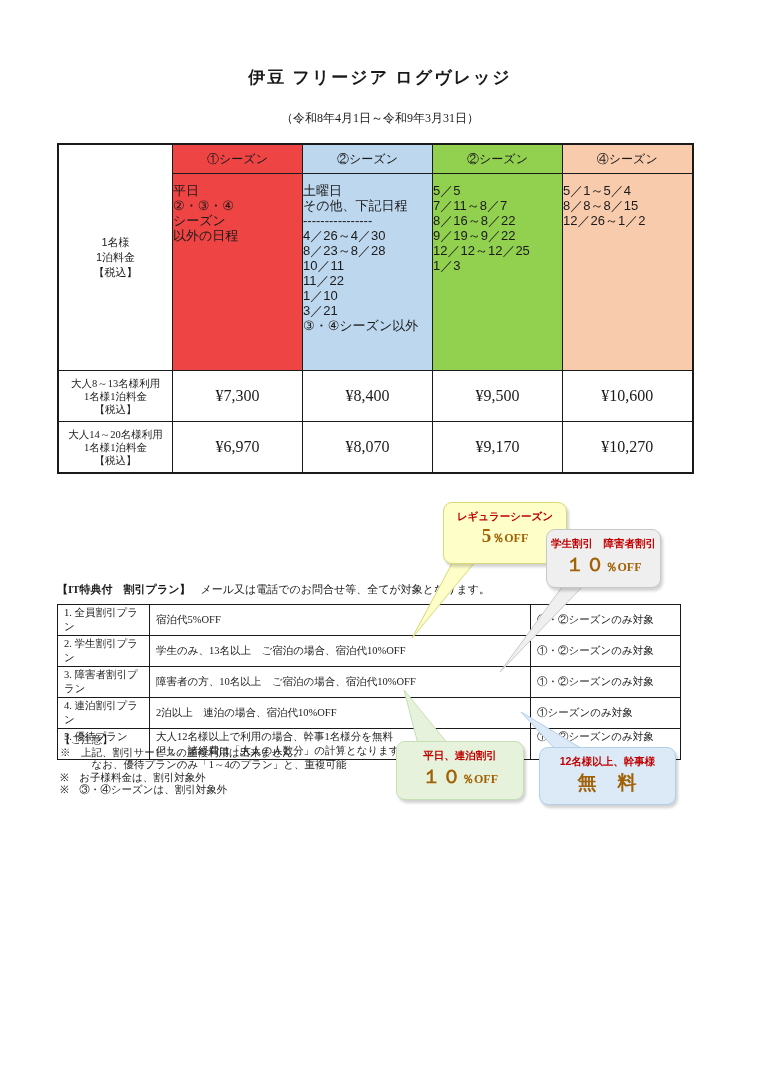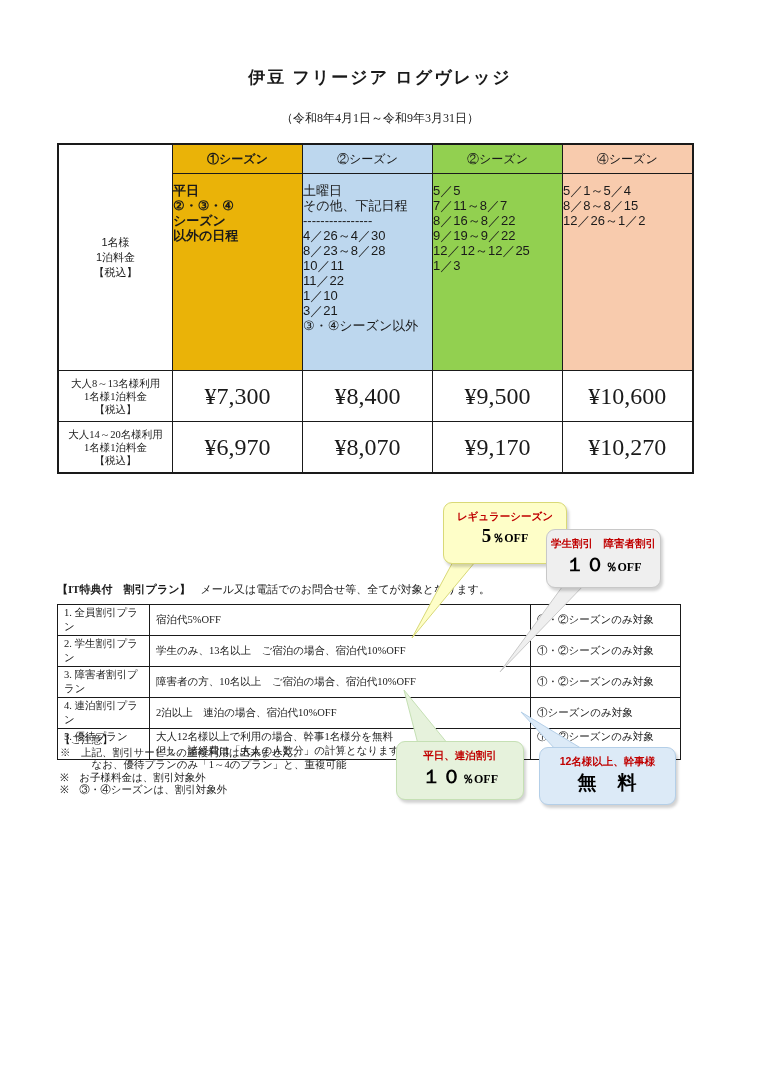--- a/index.html
+++ b/index.html
@@ -16,24 +16,24 @@
                font-family:"Liberation Sans",sans-serif;}
   table.season td{border:1px solid #1a1a1a;padding:0;}
   table.season{border:2px solid #1a1a1a;}
   .season .corner{width:113px;text-align:center;font-size:11px;line-height:15px;
                   font-family:Liberation Sans, sans-serif;background:#fff;}
   .season .shdr{height:28px;text-align:center;font-size:12px;vertical-align:middle;}
   .season .dates{height:187px;vertical-align:top;text-align:left;font-size:13px;
                  line-height:15px;padding-top:9px;}
   .season .rlabel{height:50px;text-align:center;font-size:10.5px;line-height:13px;
                   font-family:"Liberation Serif",serif;}
-  .season .price{text-align:center;font-size:24px;font-family:"Liberation Serif",serif;
+  .season .price{text-align:center;font-size:16px;font-family:"Liberation Serif",serif;
                  background:#fff;vertical-align:middle;}
   .season col.cw{width:130px;}
-  .bg0{background:#eab308;font-weight:bold;} .bg1{background:#BDD7EE;} .bg2{background:#92D050;} .bg3{background:#F8CBAD;}
+  .bg0{background:#ef4444;} .bg1{background:#BDD7EE;} .bg2{background:#92D050;} .bg3{background:#F8CBAD;}
 
   
   .notes{position:absolute;left:60px;top:474px;font-size:11px;line-height:15.5px;width:420px;}
 
   
   .plan-title{position:absolute;left:57px;top:582px;font-size:11px;}
   .plan-title b{margin-right:10px;}
   table.plan{position:absolute;left:57px;top:604px;border-collapse:collapse;table-layout:fixed;
              font-size:10.5px;border:1.5px solid #1a1a1a;}
   table.plan td{border:1px solid #1a1a1a;padding:1px 6px;vertical-align:middle;}
@@ -45,21 +45,21 @@
 
   
   .notice{position:absolute;left:60px;top:734px;font-size:10.5px;line-height:12.5px;}
 
   
   .tails{position:absolute;left:0;top:0;z-index:5;pointer-events:none;}
   .callout{position:absolute;border-radius:9px;text-align:center;z-index:6;
            box-shadow:2px 3px 3px rgba(0,0,0,0.18);border:1px solid;}
   .callout .c-title{font-size:10.5px;font-weight:bold;color:#C00000;
                     font-family:"Liberation Sans",sans-serif;margin-top:7px;}
-  .callout .c-value{color:#000000;margin-top:1px;}
+  .callout .c-value{color:#a16207;margin-top:1px;}
   .callout .c-value .big{font-size:19px;font-weight:bold;font-family:"Liberation Serif",serif;letter-spacing:1px;}
   .callout .c-value .small{font-size:12px;font-weight:bold;}
   .co-yellow{left:443px;top:502px;width:122px;height:60px;background:#FEFEC8;border-color:#D9D977;}
   .co-gray{left:546px;top:529px;width:113px;height:57px;background:#EFEFEF;border-color:#C8C8C8;z-index:7;}
   .co-green{left:396px;top:741px;width:126px;height:57px;background:#E6F2DC;border-color:#C5E0B4;}
   .co-blue{left:539px;top:747px;width:135px;height:56px;background:#DCEAF7;border-color:#B4CFE8;}
   .t-yellow{fill:#FEFEC8;stroke:#D9D977;}
   .t-gray{fill:#EFEFEF;stroke:#C8C8C8;}
   .t-green{fill:#E6F2DC;stroke:#C5E0B4;}
   .t-blue{fill:#DCEAF7;stroke:#B4CFE8;}

